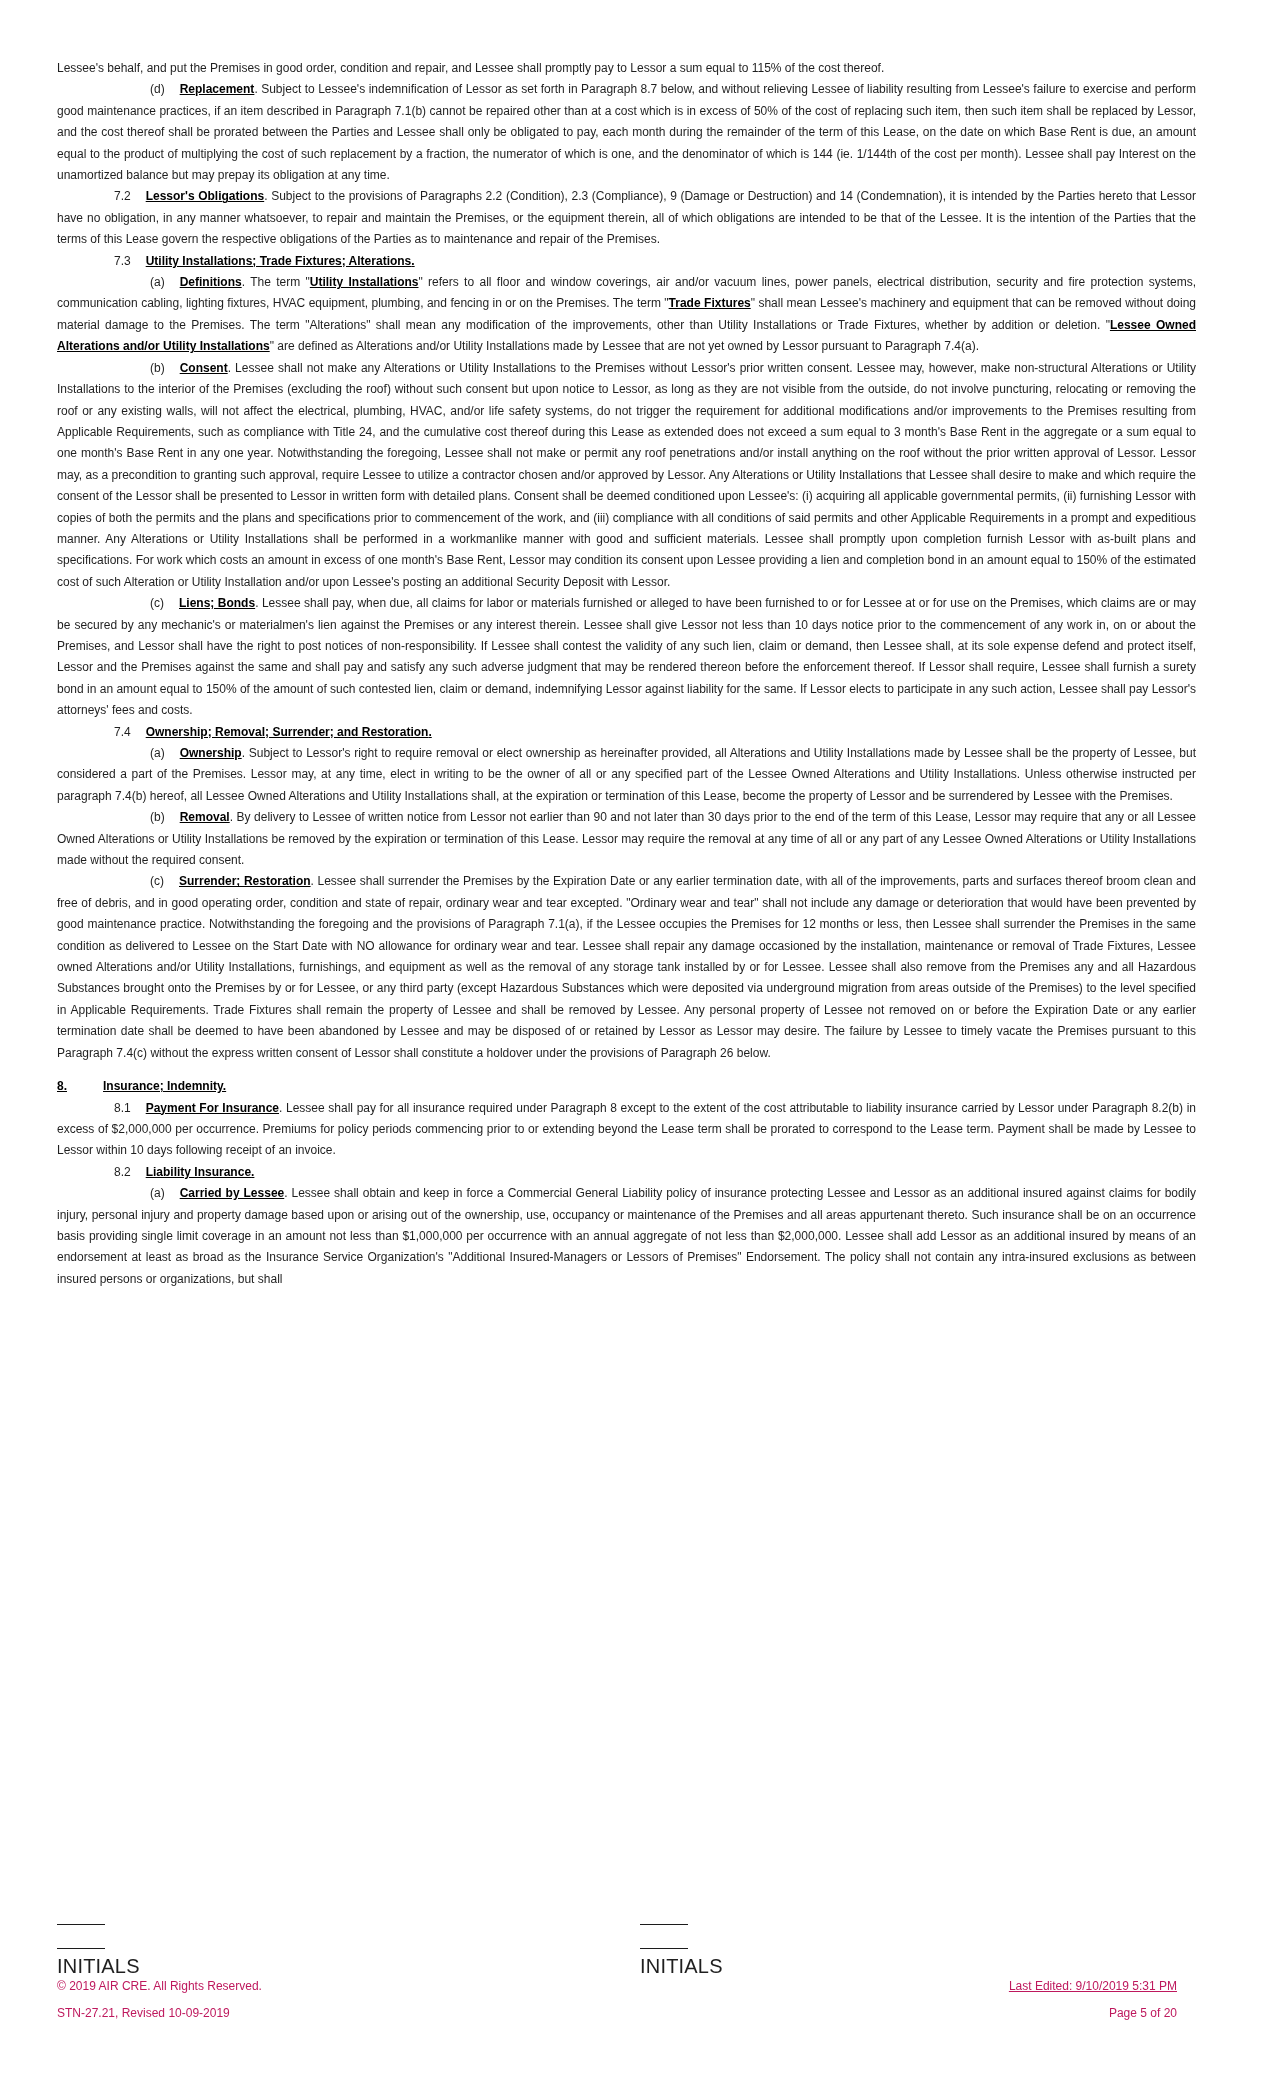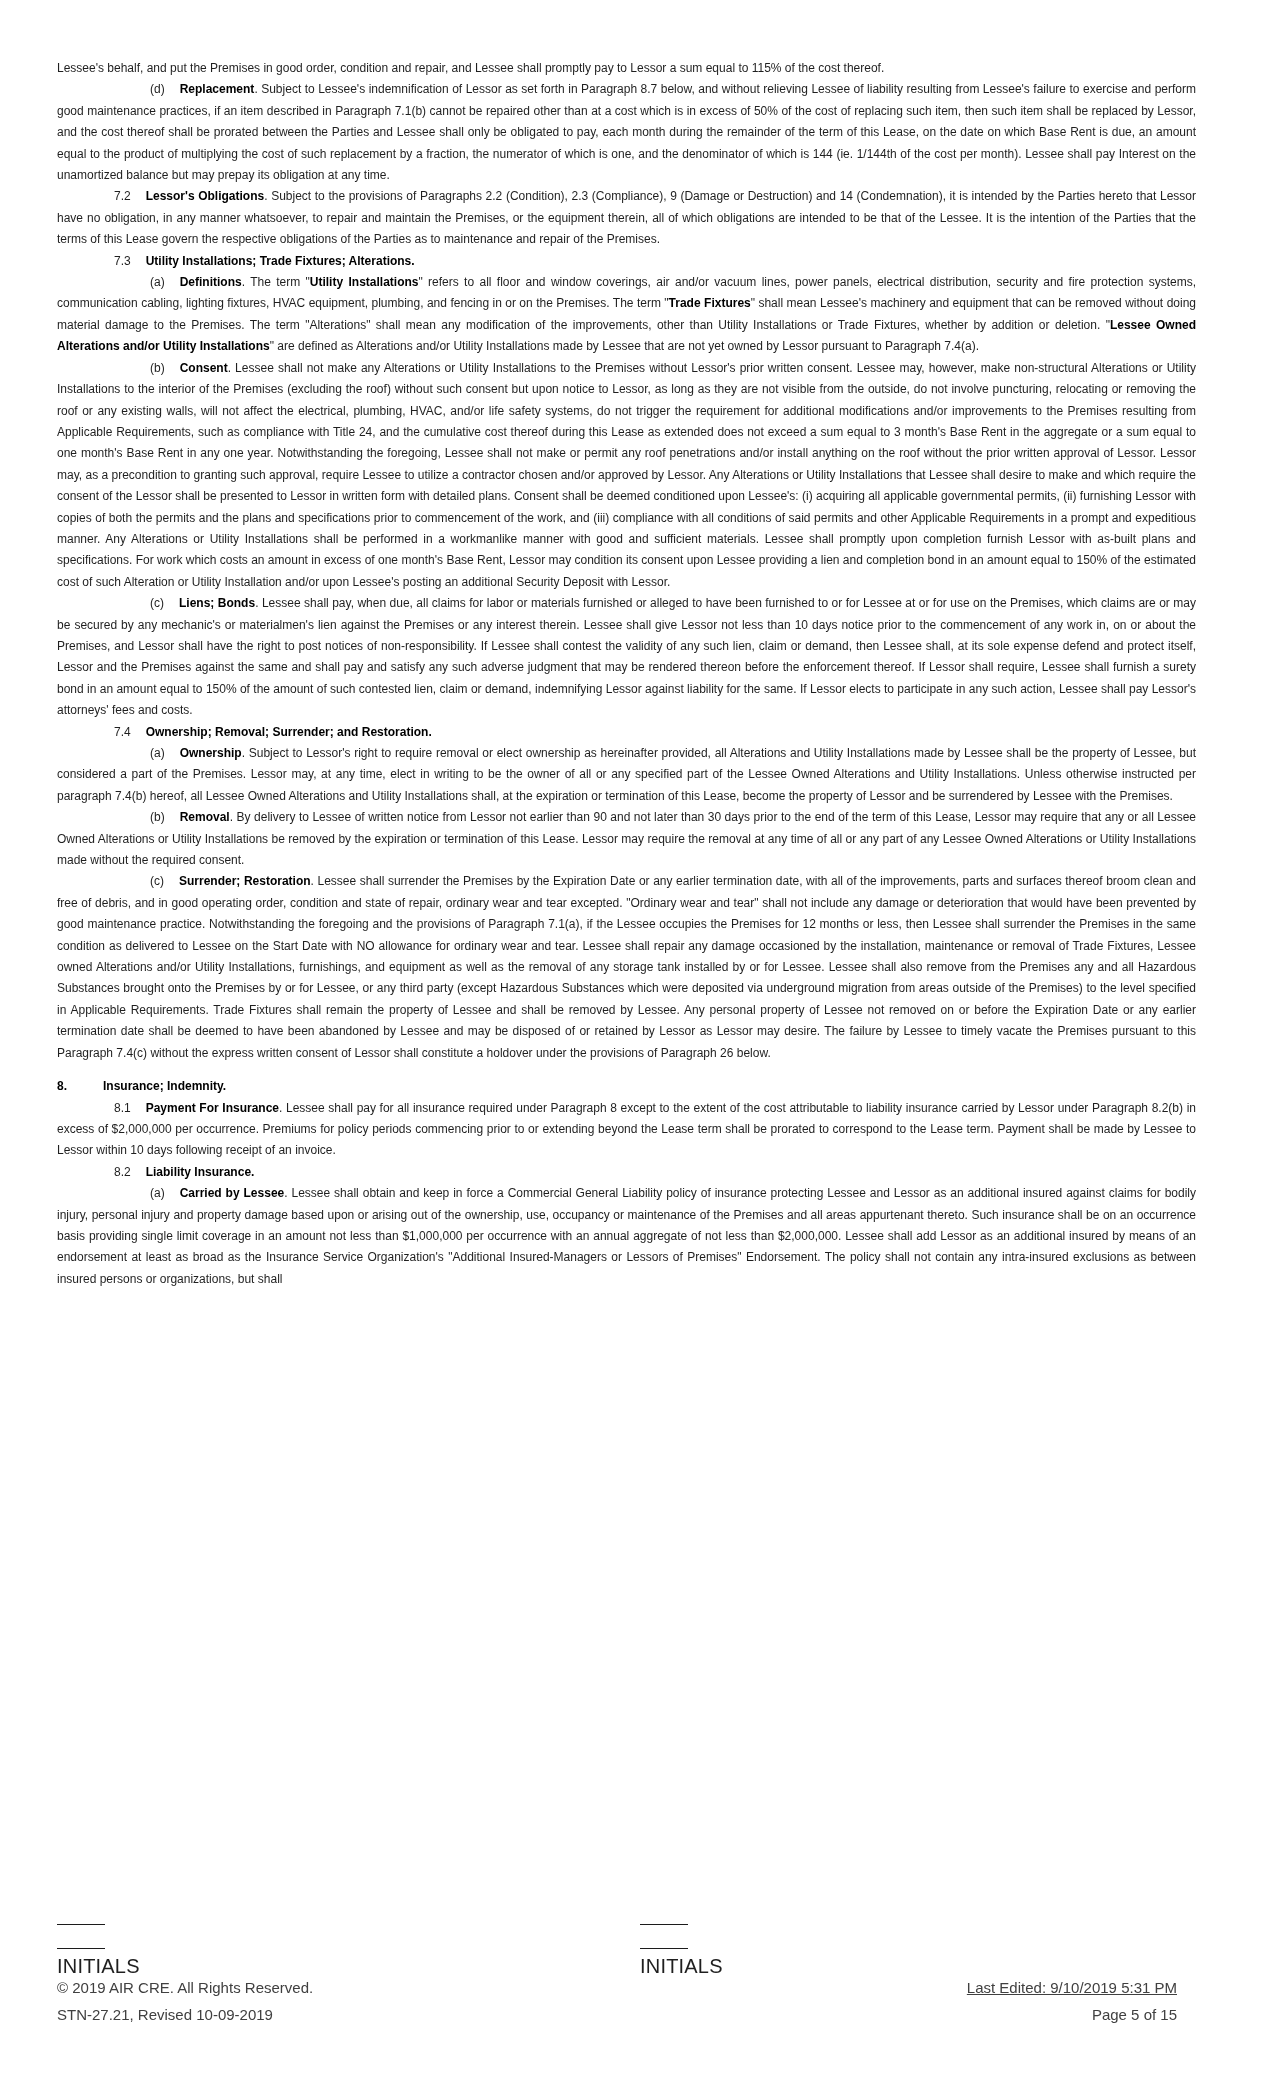--- a/index.html
+++ b/index.html
@@ -24,32 +24,32 @@
   }
   .para {
     margin: 0;
     text-align: justify;
     text-justify: inter-word;
   }
   .para.flush   { text-indent: 0; }
   .para.num     { text-indent: 57px; }
   .para.sub     { text-indent: 93px; }
   .para.section { text-indent: 0; margin-top: 12px; }
-  .b { font-weight: bold; color: #000; }
+  .b { font-weight: bold; color: #000; text-decoration: underline; }
   .tab { padding-right: 15px; }
   .para.section .tab { padding-right: 36px; }
 
   .initials-block { position: absolute; width: 70px; }
   .initials-1 { left: 57px;  top: 1924px; }
   .initials-2 { left: 640px; top: 1924px; }
   .init-line { width: 48px; height: 0; border-top: 1.7px solid #1c1c1c; }
   .init-line.second { margin-top: 23px; }
   .init-label { margin-top: 6px; font-size: 20px; letter-spacing: 0.2px; color: #1f1f1f; }
 
-  .footer-text { position: absolute; font-size: 15px; color: #404040; white-space: nowrap; }
+  .footer-text { position: absolute; font-size: 12px; color: #be185d; white-space: nowrap; }
   .fl1 { left: 57px;  top: 1979px; }
   .fr1 { right: 97px; top: 1979px; text-align: right; text-decoration: underline; }
   .fl2 { left: 57px;  top: 2006px; }
   .fr2 { right: 97px; top: 2006px; text-align: right; }
 </style>
 </head>
 <body>
 
 <div class="page">
 
@@ -79,15 +79,15 @@
 
   <div class="initials-block initials-2">
     <div class="init-line"></div>
     <div class="init-line second"></div>
     <div class="init-label">INITIALS</div>
   </div>
 
   <div class="footer-text fl1">© 2019 AIR CRE.  All Rights Reserved.</div>
   <div class="footer-text fr1">Last Edited: 9/10/2019 5:31 PM</div>
   <div class="footer-text fl2">STN-27.21, Revised 10-09-2019</div>
-  <div class="footer-text fr2">Page 5 of 15</div>
+  <div class="footer-text fr2">Page 5 of 20</div>
 
 </div>
 
 </body></html>

